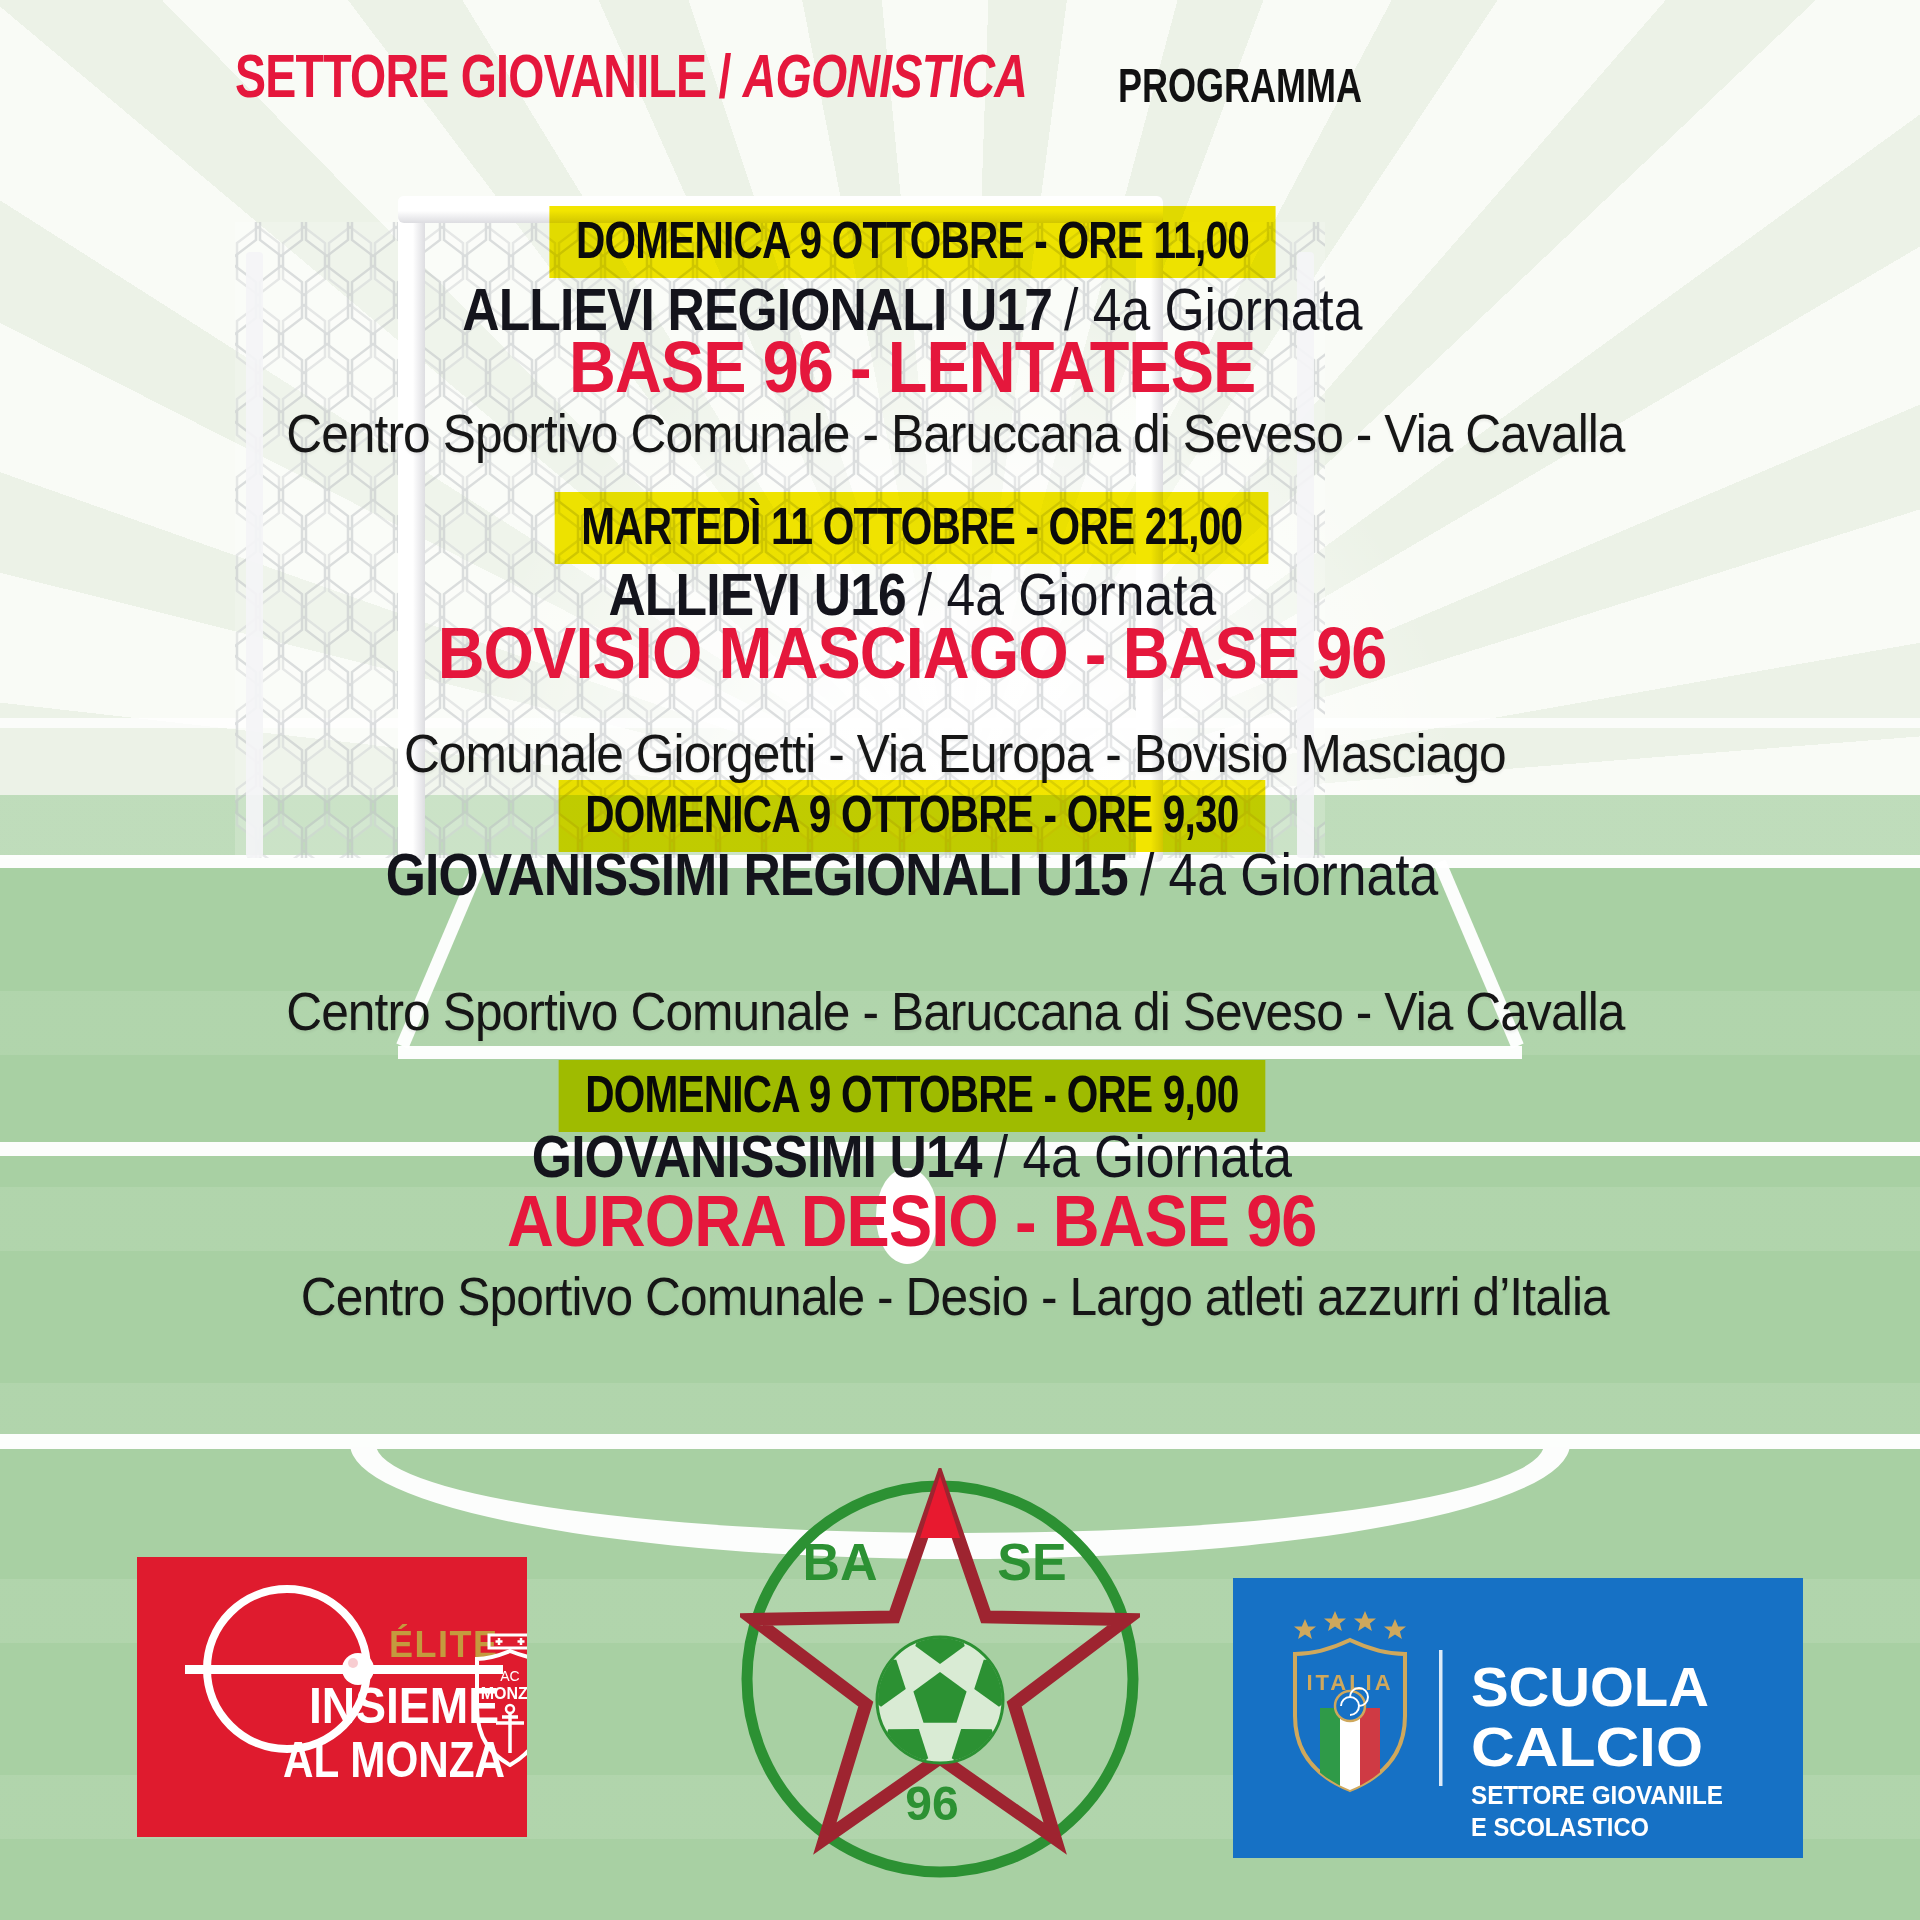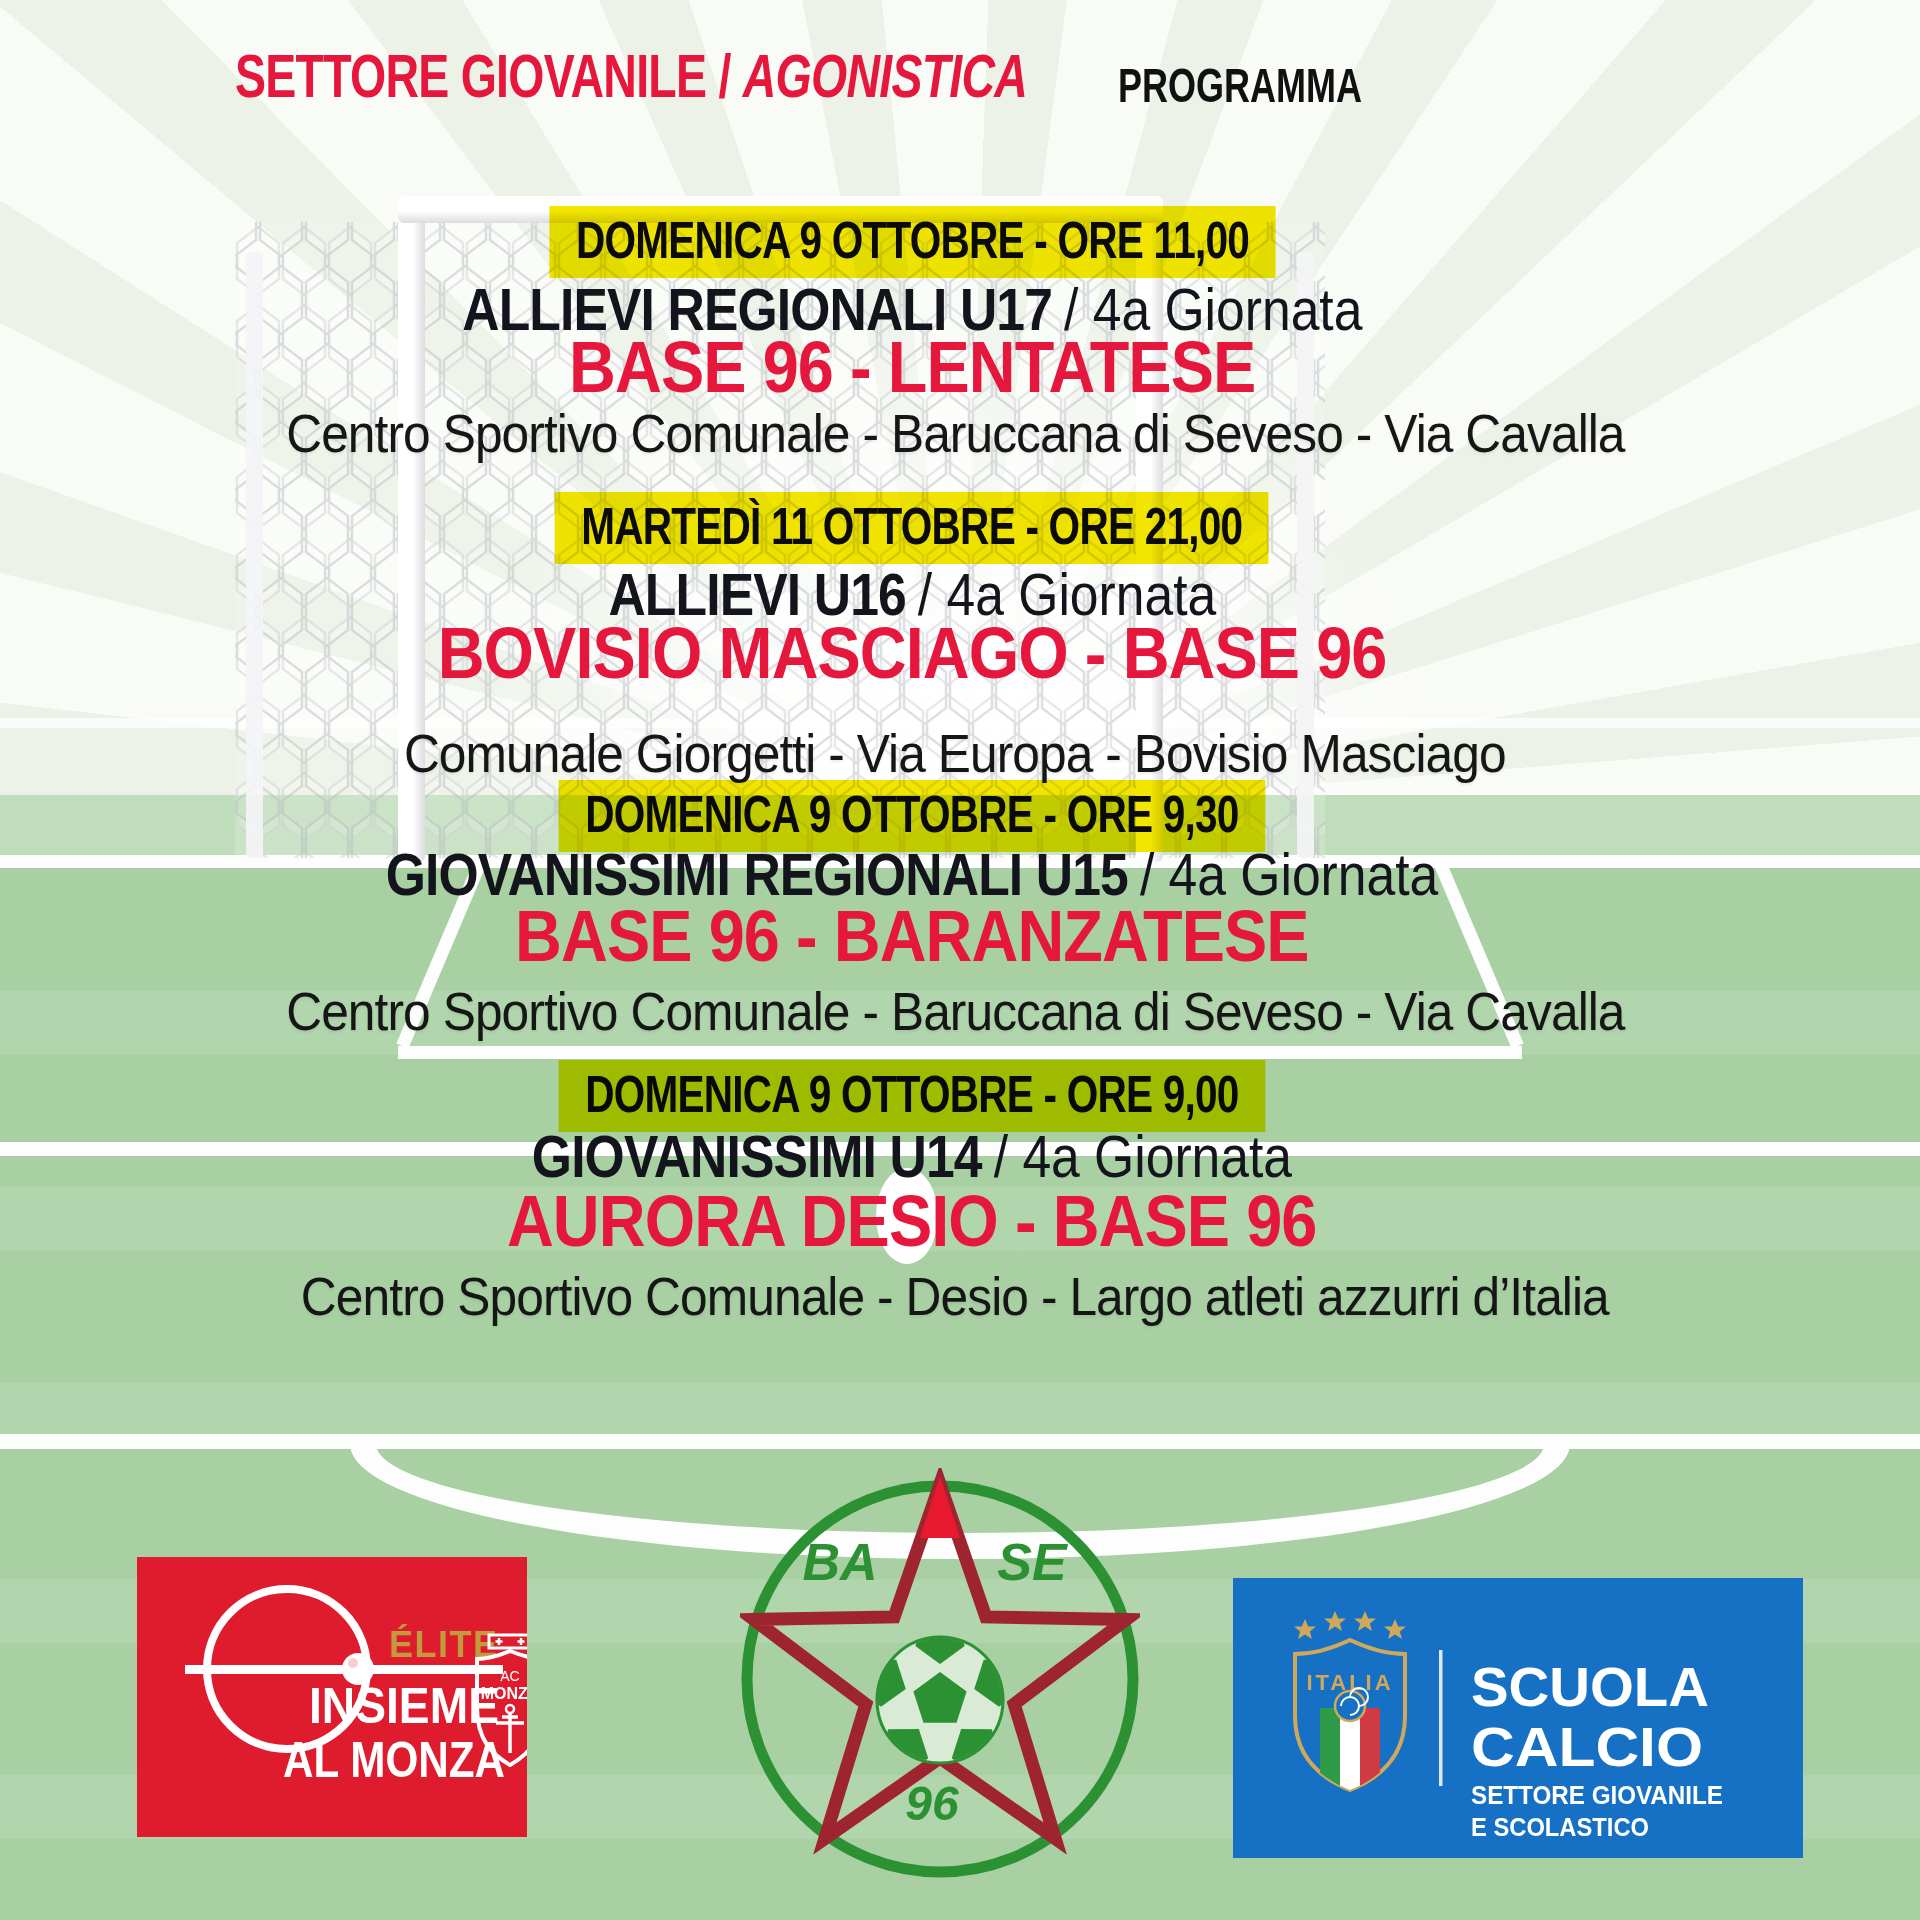--- a/index.html
+++ b/index.html
@@ -57,21 +57,21 @@
   #title{left:235px;top:40px;white-space:nowrap;}
   #title .t-red{display:inline-block;transform-origin:left center;transform:scaleX(.75);
     font-size:62px;font-weight:bold;color:#e5173c;letter-spacing:-1px;}
   #title .t-italic{font-style:italic;}
   #title-right{left:1118px;top:58px;}
   #title-right span{display:inline-block;transform-origin:left center;transform:scaleX(.75);
     font-size:48px;font-weight:bold;color:#111;}
 
   
   #logo-monza{left:137px;top:1557px;width:390px;height:280px;background:#df1b2e;}
-  #logo-base96{left:740px;top:1468px;width:400px;height:410px;font-style:italic;}
+  #logo-base96{left:740px;top:1468px;width:400px;height:410px;}
   #logo-figc{left:1233px;top:1557px;width:570px;height:280px;background:#1671c5;margin-top:21px;}
   svg text{font-family:"Liberation Sans", sans-serif;}
 </style>
 </head>
 <body>
 
 <div id="poster">
 
   <div id="sky" class="abs"></div>
   <div id="pitch" class="abs"></div>
@@ -130,22 +130,20 @@
     <span class="cat"><span>ALLIEVI U16</span><span class="round">/ 4a Giornata</span></span></div>
   <div class="row-head" style="top:612px">
     <span class="match">BOVISIO MASCIAGO - BASE 96</span></div>
   <div class="row-venue" style="top:722px">
     <span class="venue">Comunale Giorgetti - Via Europa - Bovisio Masciago</span></div>
 
   <div class="row-head" style="top:780px">
     <span class="bar-bg">DOMENICA 9 OTTOBRE - ORE 9,30</span></div>
   <div class="row-head" style="top:840px">
     <span class="cat"><span>GIOVANISSIMI REGIONALI U15</span><span class="round">/ 4a Giornata</span></span></div>
-  <div class="row-head" style="top:895px">
-    <span class="match">BASE 96 - BARANZATESE</span></div>
   <div class="row-venue" style="top:980px">
     <span class="venue">Centro Sportivo Comunale - Baruccana di Seveso - Via Cavalla</span></div>
 
   <div class="row-head" style="top:1060px">
     <span class="bar-bg">DOMENICA 9 OTTOBRE - ORE 9,00</span></div>
   <div class="row-head" style="top:1122px">
     <span class="cat"><span>GIOVANISSIMI U14</span><span class="round">/ 4a Giornata</span></span></div>
   <div class="row-head" style="top:1180px">
     <span class="match">AURORA DESIO - BASE 96</span></div>
   <div class="row-venue" style="top:1265px">

